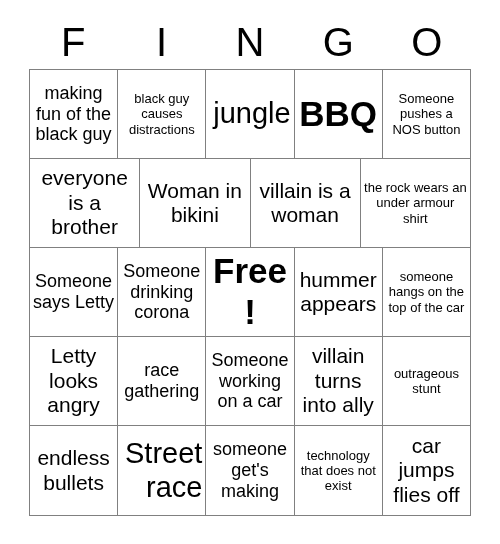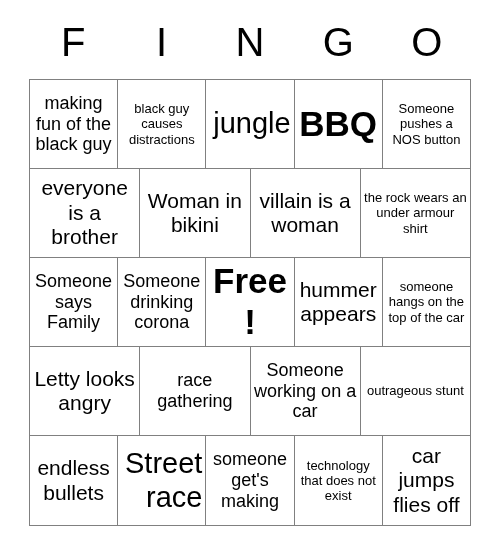--- a/index.html
+++ b/index.html
@@ -33,21 +33,20 @@
     line-height: 44px;
     font-weight: 400;
     letter-spacing: 0px;
     color: #000000;
   }
   .grid {
     width: 442px;
     border-left: 1px solid #808080;
     border-top: 1px solid #808080;
     box-sizing: border-box;
-    margin-top: 10px;
   }
   .grid-row {
     display: flex;
     width: 100%;
     height: 89px;
   }
   .grid-row:last-child {
     height: 90px;
   }
   .cell {
@@ -120,21 +119,21 @@
       <div class="cell fs-lg">
           <span>villain is a woman</span>
         </div>
       <div class="cell fs-xs">
           <span>the rock wears an under armour shirt</span>
         </div>
     </div>
 
     <div class="grid-row">
       <div class="cell fs-md">
-          <span>Someone says Family</span>
+          <span>Someone says Letty</span>
         </div>
       <div class="cell fs-md">
           <span>Someone drinking corona</span>
         </div>
       <div class="cell fs-xxl">
           <span>Free!</span>
         </div>
       <div class="cell fs-lg">
           <span>hummer appears</span>
         </div>
@@ -145,20 +144,23 @@
 
     <div class="grid-row">
       <div class="cell fs-lg">
           <span>Letty looks angry</span>
         </div>
       <div class="cell fs-md">
           <span>race gathering</span>
         </div>
       <div class="cell fs-md">
           <span>Someone working on a car</span>
+        </div>
+      <div class="cell fs-lg">
+          <span>villain turns into ally</span>
         </div>
       <div class="cell fs-sm">
           <span>outrageous stunt</span>
         </div>
     </div>
 
     <div class="grid-row">
       <div class="cell fs-lg">
           <span>endless bullets</span>
         </div>

